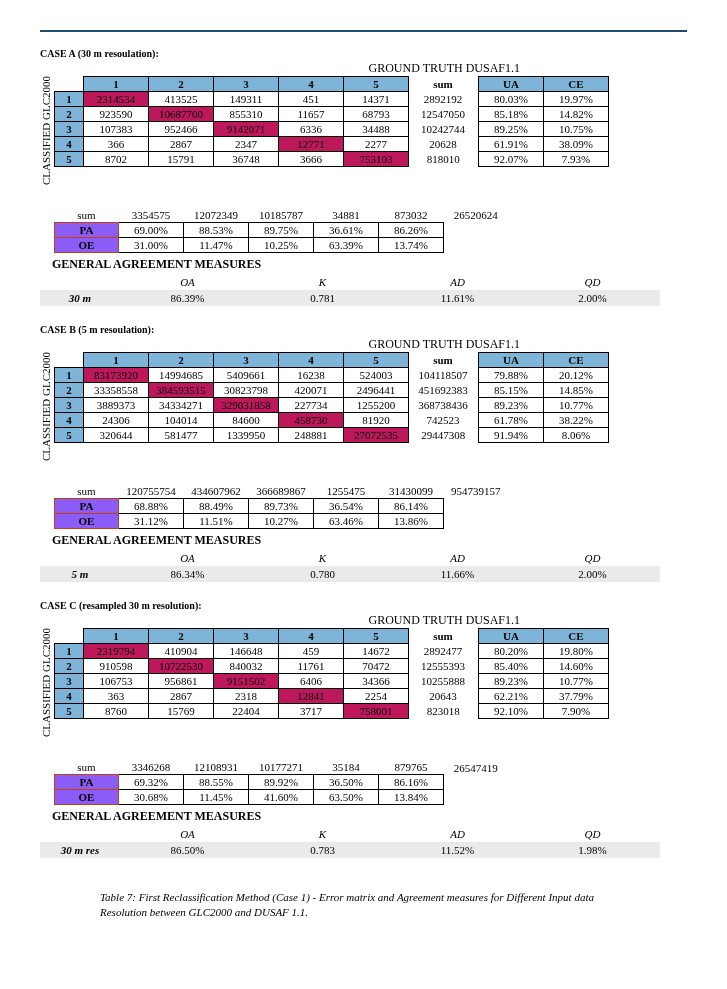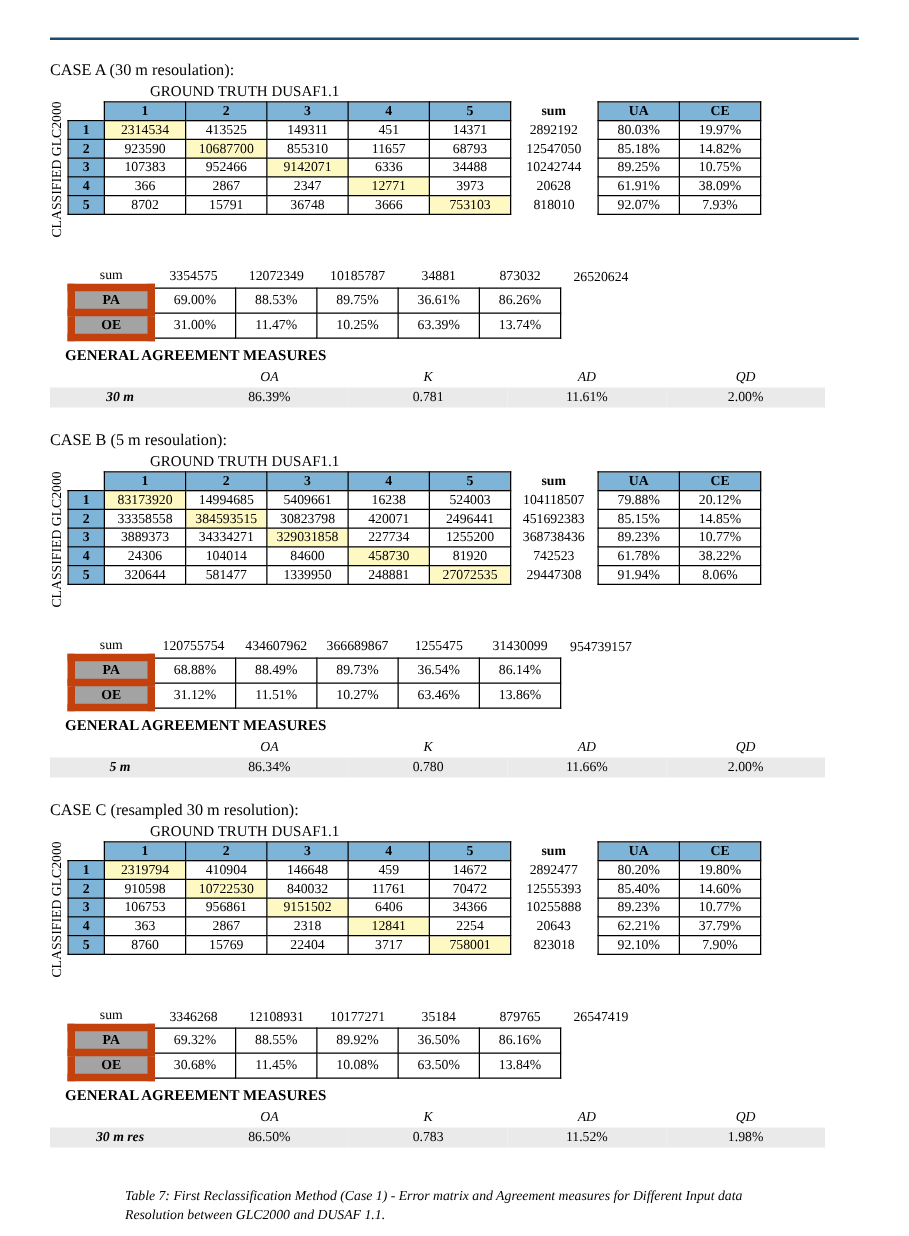--- a/index.html
+++ b/index.html
@@ -1,35 +1,35 @@
 <!DOCTYPE html>
 <html><head>
 <meta charset="utf-8">
 <style>
   body{font-family:"Times New Roman",serif;font-size:12px;background:#fff;margin:0;padding:30px 40px;width:727px;box-sizing:border-box;color:#000}
   .hr-top{border-top:2px solid #1e4a6d;margin-bottom:16px}
-  .case-title{font-weight:normal;font-size:13px;margin:4px 0 2px 0}
-  .gt-title{text-align:left;font-size:12px;margin-left:80px;width:400px}
+  .case-title{font-weight:bold;font-size:10px;margin:4px 0 2px 0}
+  .gt-title{text-align:right;font-size:12px;margin-left:80px;width:400px}
   .block{display:flex;align-items:flex-start;margin-bottom:2px}
   .vlabel{writing-mode:vertical-rl;transform:rotate(180deg);font-size:11px;text-align:center;width:14px;padding-top:10px;line-height:1.1}
   table{border-collapse:collapse;font-size:11px}
   td,th{text-align:center;padding:1px 4px;min-width:56px}
   .hd td,.hd th{background:#7db4d8;border:1px solid #000;font-weight:bold}
   .rowhd{background:#7db4d8;border:1px solid #000;font-weight:bold;min-width:20px}
   .cell{border:1px solid #000}
-  .diag{background:#fef9c3}
+  .diag{background:#be185d}
   .sumcol{min-width:60px}
   .side-table{}
   .pa-oe{margin-left:14px;margin-top:6px}
   .pa-oe td{min-width:56px}
-  .pa-oe .lbl{background:#a3a3a3;border:6px solid #c2410c;font-weight:bold;min-width:28px}
+  .pa-oe .lbl{background:#8b5cf6;border:1px solid #c2410c;font-weight:bold;min-width:28px}
   .section-label{font-weight:bold;font-size:12px;margin:4px 0 2px 12px}
   .measures{width:620px;font-size:11px}
   .measures th{font-style:italic;font-weight:normal;text-align:center;padding:2px 4px}
-  .measures td{text-align:center;padding:2px 16px}
+  .measures td{text-align:center;padding:2px 0}
   .measures .mrow{background:#eaeaea}
   .measures .mlbl{font-style:italic;font-weight:bold;text-align:center;width:80px}
   .caption{font-style:italic;font-size:11px;margin:18px 60px 0 60px;line-height:1.3}
   .sumrow td{padding-top:8px}
 </style>
 </head>
 <body>
 
 <div class="hr-top"></div>
 <div id="cases-container">
@@ -74,21 +74,21 @@
             <td class="cell">6336</td>
             <td class="cell">34488</td>
             <td class="sumcol">10242744</td>
           </tr>
           <tr>
             <td class="rowhd">4</td>
             <td class="cell">366</td>
             <td class="cell">2867</td>
             <td class="cell">2347</td>
             <td class="cell diag">12771</td>
-            <td class="cell">3973</td>
+            <td class="cell">2277</td>
             <td class="sumcol">20628</td>
           </tr>
           <tr>
             <td class="rowhd">5</td>
             <td class="cell">8702</td>
             <td class="cell">15791</td>
             <td class="cell">36748</td>
             <td class="cell">3666</td>
             <td class="cell diag">753103</td>
             <td class="sumcol">818010</td>
@@ -425,21 +425,21 @@
           <td class="cell">88.55%</td>
           <td class="cell">89.92%</td>
           <td class="cell">36.50%</td>
           <td class="cell">86.16%</td>
           <td></td>
         </tr>
         <tr>
           <td class="lbl">OE</td>
           <td class="cell">30.68%</td>
           <td class="cell">11.45%</td>
-          <td class="cell">10.08%</td>
+          <td class="cell">41.60%</td>
           <td class="cell">63.50%</td>
           <td class="cell">13.84%</td>
           <td></td>
         </tr>
       </tbody>
     </table>
     <div class="section-label">GENERAL AGREEMENT MEASURES</div>
     <table class="measures">
       <tbody>
         <tr>

